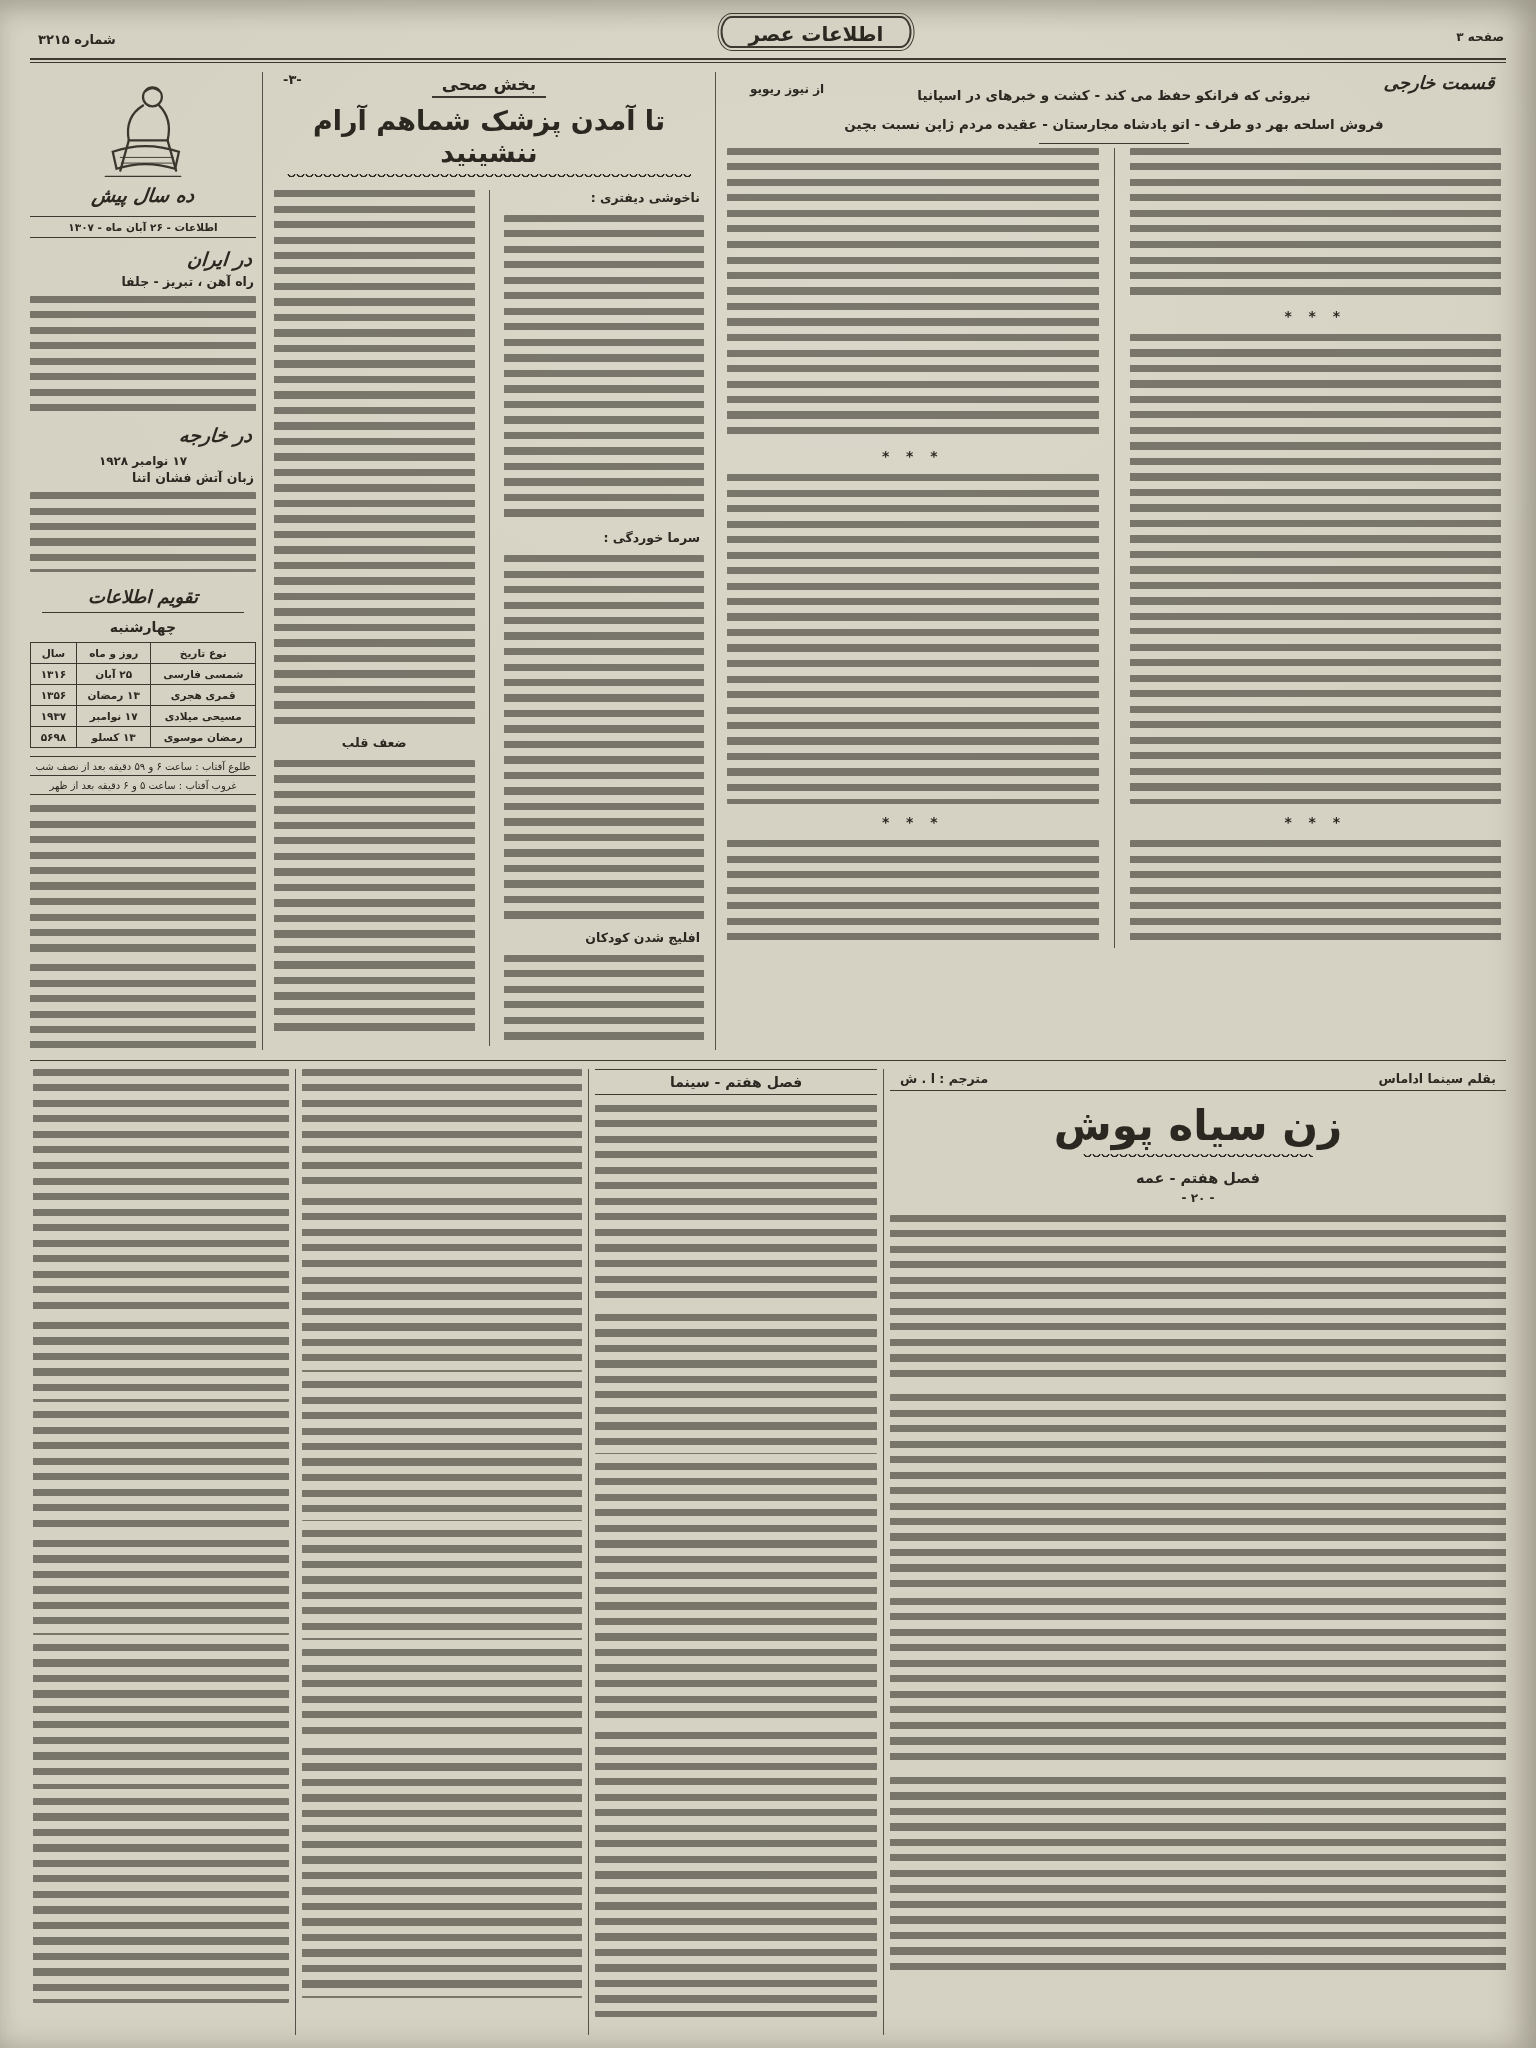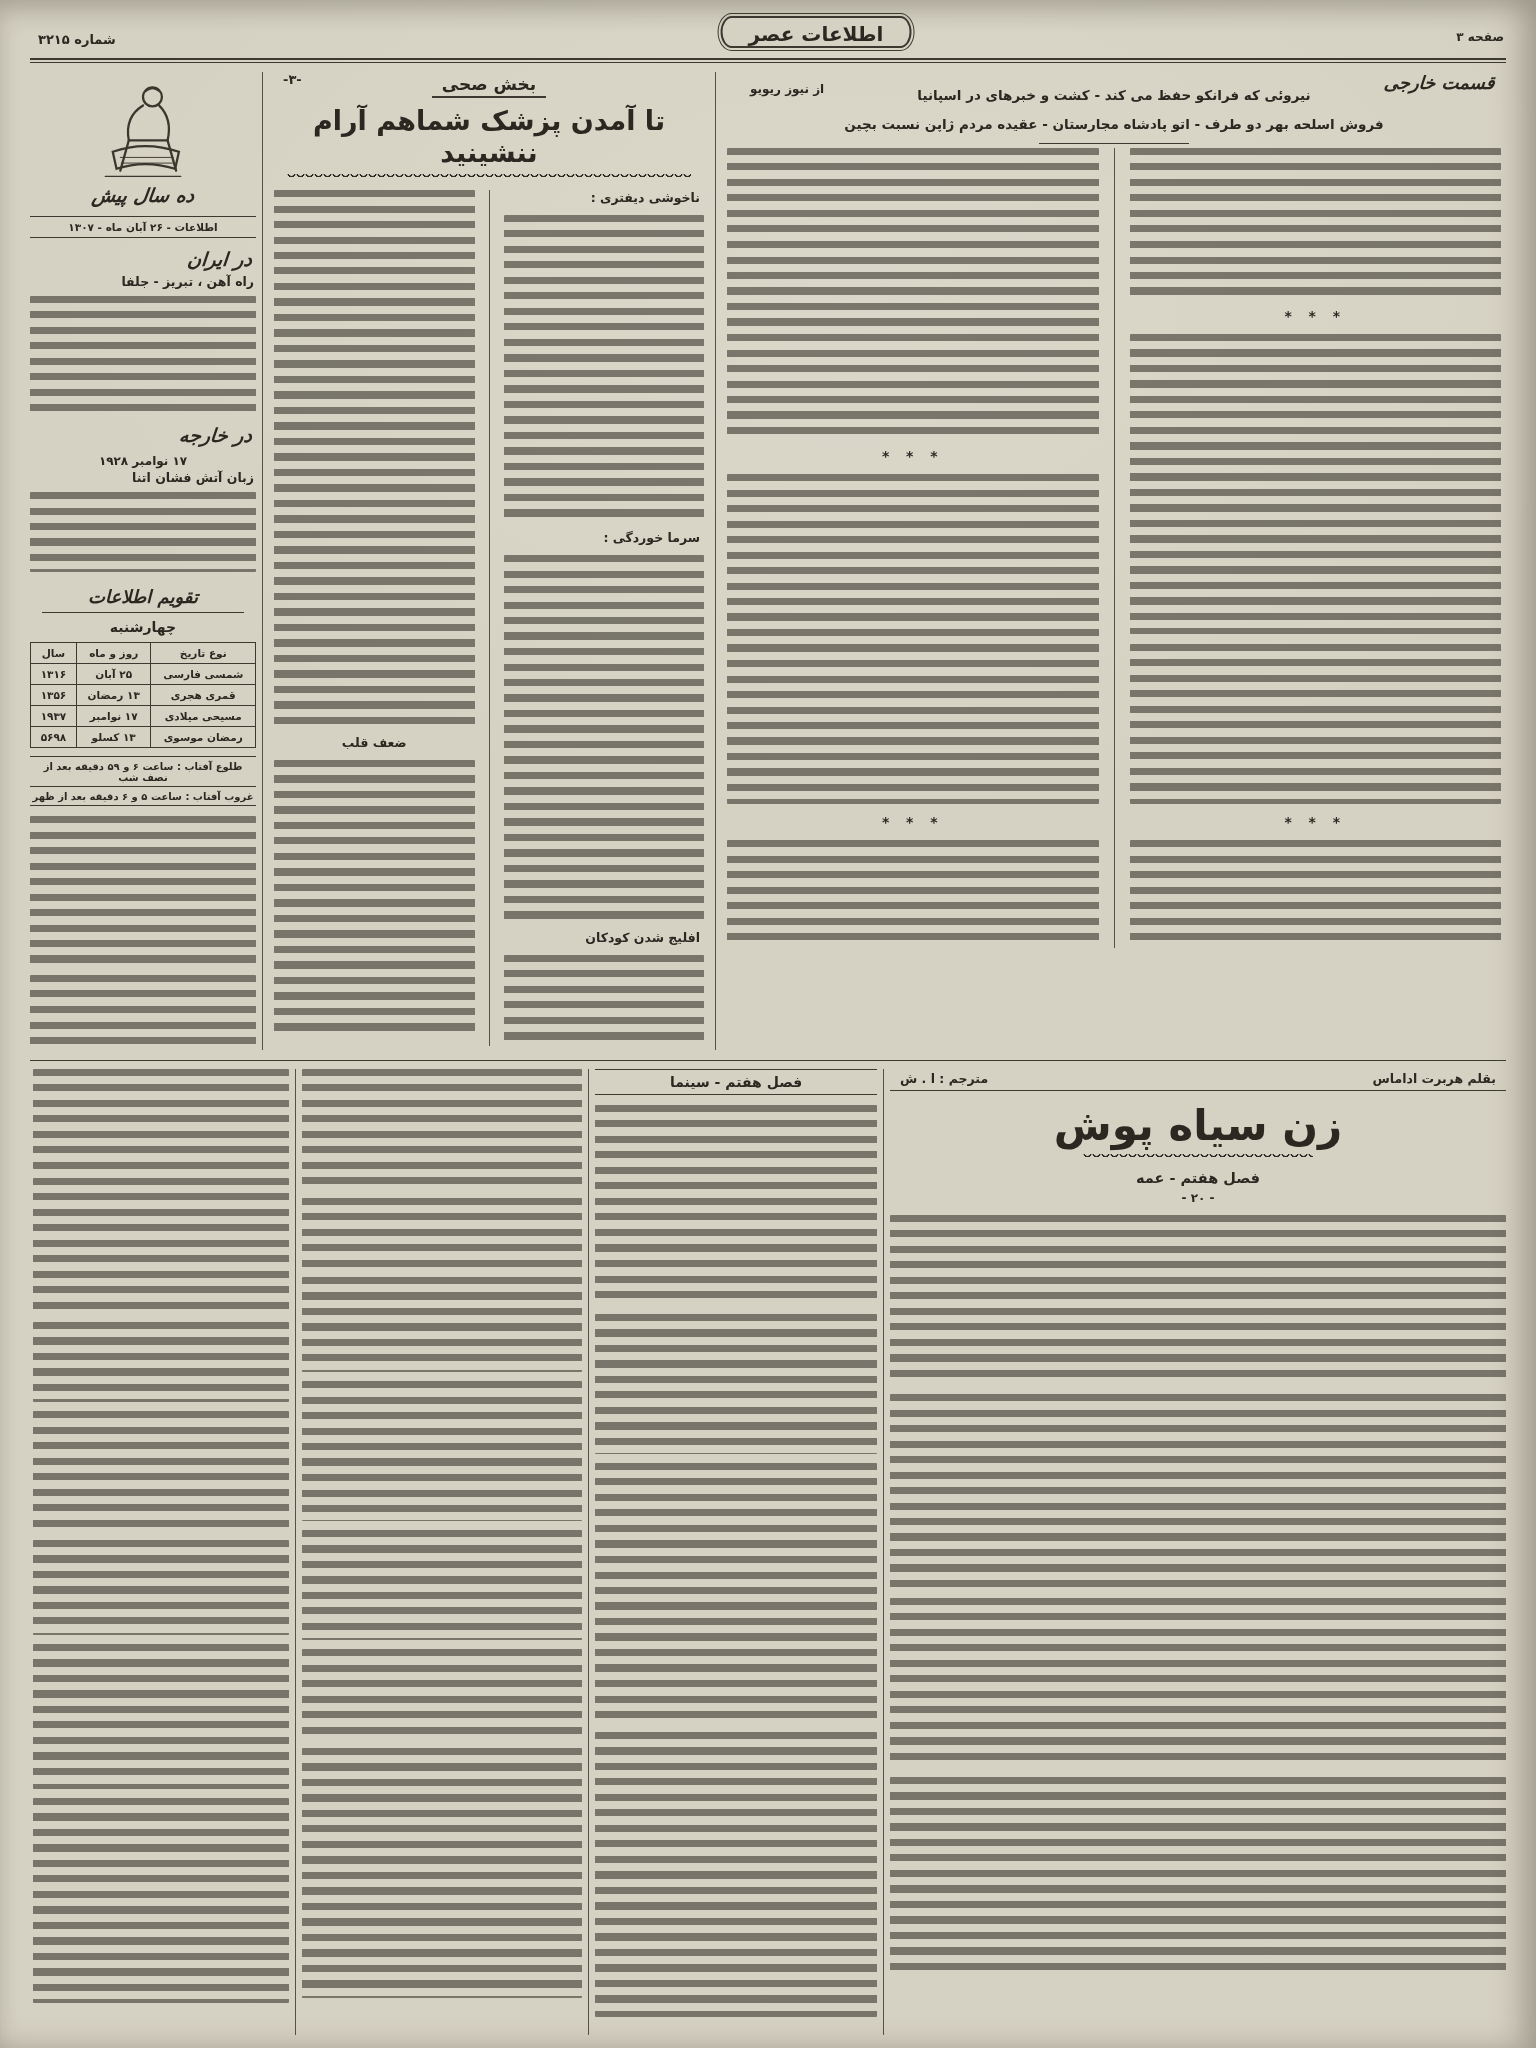--- a/index.html
+++ b/index.html
@@ -71,21 +71,21 @@
   .mast svg{width:116px;height:104px;}
   .mast-caption{font-size:19px;font-weight:bold;font-style:italic;transform:skewX(-7deg);margin-top:2px;}
   .dateline{border-top:1px solid #3c3931;border-bottom:1px solid #3c3931;text-align:center;font-size:10.5px;font-weight:bold;padding:4px 0;margin-top:10px;}
   .script-head{font-size:19px;font-weight:bold;font-style:italic;transform:skewX(-5deg);margin:10px 4px 4px;text-align:right;}
   .item-title{font-size:12.5px;font-weight:bold;text-align:right;margin:2px 2px 7px;}
   .abroad-date{font-size:12px;font-weight:bold;text-align:center;margin-top:8px;}
   .cal-head{text-align:center;font-size:18px;font-weight:bold;font-style:italic;border-bottom:1px solid #3c3931;padding-bottom:5px;margin:14px 12px 6px;}
   .weekday{text-align:center;font-size:14px;font-weight:bold;letter-spacing:4px;margin:4px 0 7px;}
   table.cal{width:100%;border-collapse:collapse;font-size:10.5px;margin-bottom:8px;}
   .cal th,.cal td{border:1px solid #3c3931;text-align:center;padding:4px 8px;font-weight:bold;}
-  .sun{font-size:10px;font-weight:bold;text-align:center;border-top:1px solid #3c3931;padding:4px 0 3px;}
+  .sun{font-size:10px;font-weight:normal;text-align:center;border-top:1px solid #3c3931;padding:4px 0 3px;}
   .sun.last{border-bottom:1px solid #3c3931;margin-bottom:10px;}
   .stack{display:flex;flex-direction:column;gap:9px;overflow:hidden;}
 
   
   .bottom-rule{margin-top:10px;}
   .bottom-grid{display:flex;gap:6px;height:966px;margin-top:8px;overflow:hidden;}
   .b-colA{width:616px;overflow:hidden;}
   .b-colB{width:282px;overflow:hidden;}
   .b-colC{width:280px;overflow:hidden;}
   .b-colD{width:256px;overflow:hidden;}
@@ -237,21 +237,21 @@
       </div>
     </aside>
   </div>
 
   <div class="rule-h bottom-rule"></div>
 
   <div class="bottom-grid">
 
     <div class="b-colA">
       <div class="novel-byline">
-        <span>بقلم هربرت اداماس</span>
+        <span>بقلم سینما اداماس</span>
         <span>مترجم : ا . ش</span>
       </div>
       <h2 class="novel-title">زن سیاه پوش</h2>
       <div class="scallop n-scallop" style="margin:4px auto 0;"></div>
       <div class="novel-chapter">فصل هفتم - عمه</div>
       <div class="novel-number">- ۲۰ -</div>
       <div class="stack">
         <div class="greek" style="height:170px"></div>
         <div class="greek" style="height:195px"></div>
         <div class="greek" style="height:170px"></div>

